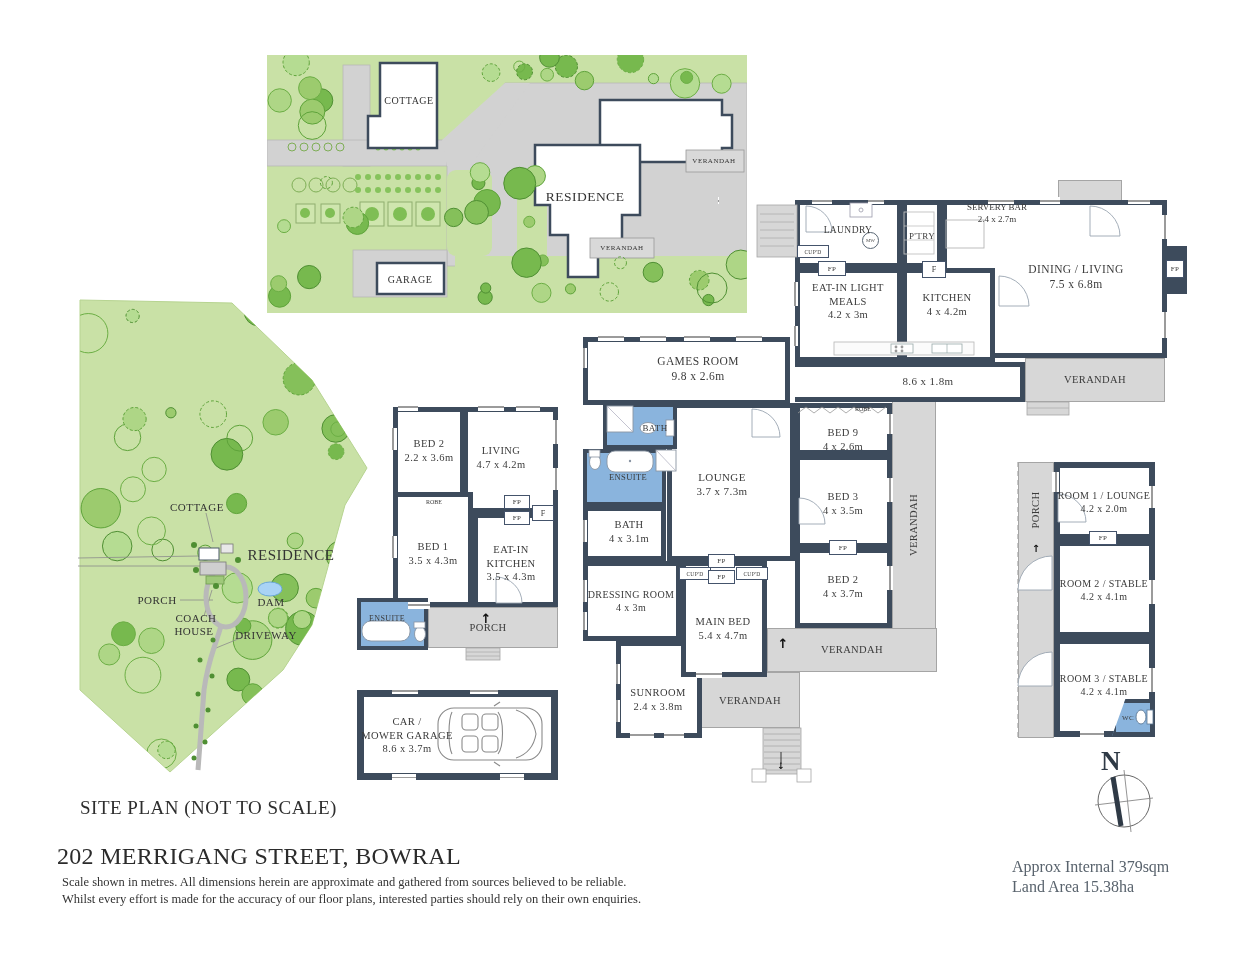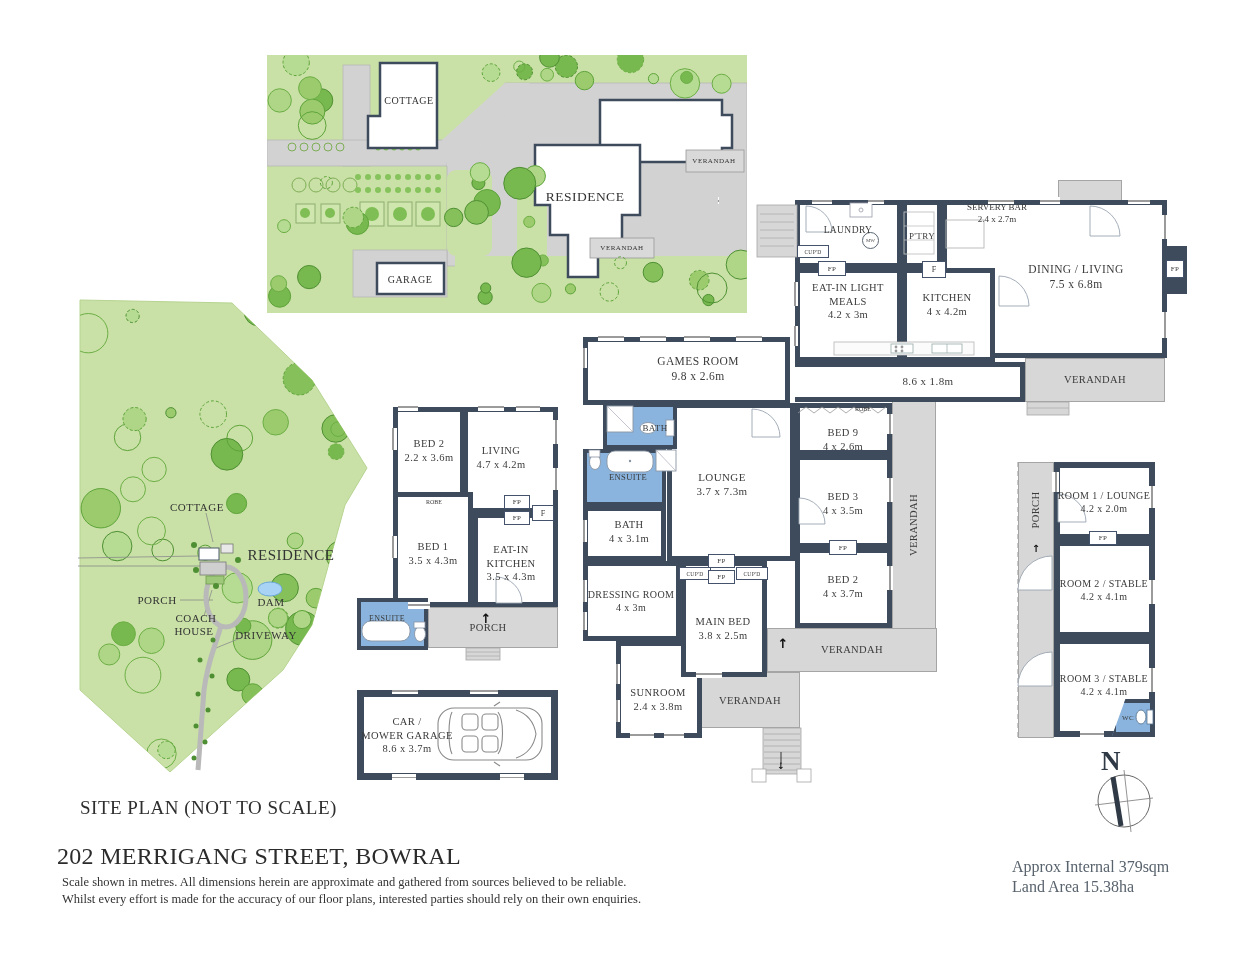--- a/index.html
+++ b/index.html
@@ -528,21 +528,21 @@
       <div class="rlabel" style="left: 631px; top: 601px; font-size: 10px;">
         <span>DRESSING ROOM</span>
         <span>4 x 3m</span>
       </div>
       <div class="rlabel" style="left: 658px; top: 700px; font-size: 10.5px; font-family: Liberation Serif, serif;">
         <span>SUNROOM</span>
         <span>2.4 x 3.8m</span>
       </div>
       <div class="rlabel" style="left: 723px; top: 629px; font-size: 10.5px;">
         <span>MAIN BED</span>
-        <span>3.8 x 2.5m</span>
+        <span>5.4 x 4.7m</span>
       </div>
       <div class="rlabel" style="left: 843px; top: 440px; font-size: 10.5px;">
         <span>BED 9</span>
         <span>4 x 2.6m</span>
       </div>
       <div class="rlabel" style="left: 843px; top: 504px; font-size: 10.5px;">
         <span>BED 3</span>
         <span>4 x 3.5m</span>
       </div>
       <div class="rlabel" style="left: 843px; top: 587px; font-size: 10.5px;">

